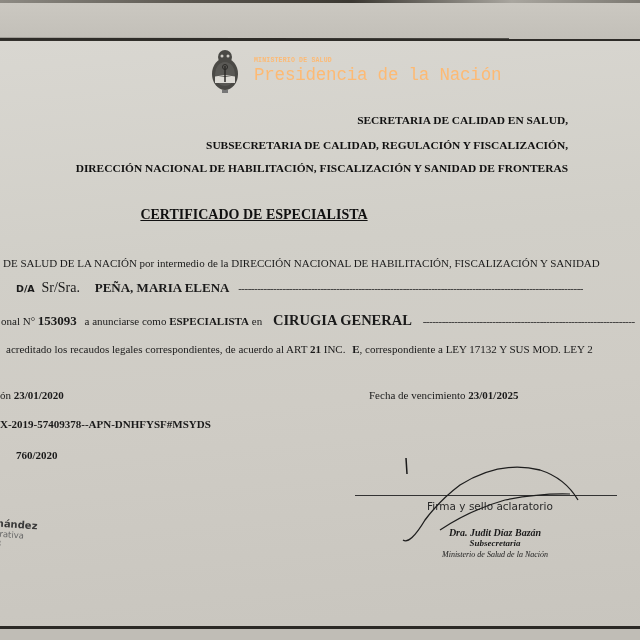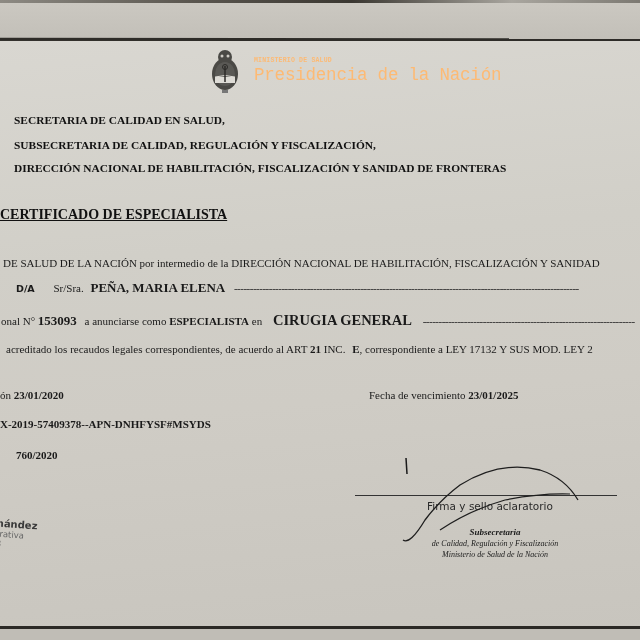--- a/index.html
+++ b/index.html
@@ -33,29 +33,29 @@
       background: #c0bdb6;
     }
 
     .logo { position: absolute; left: 210px; top: 48px; display: flex; align-items: center; }
     .shield { width: 30px; height: 46px; }
     .logo-text { margin-left: 14px; font-family: Liberation Mono, monospace; color: #fdba74; }
     .ministry { font-size: 6.5px; font-weight: bold; letter-spacing: 0.2px; margin-bottom: 1px; }
     .presidency { font-size: 17.5px; letter-spacing: -0.2px; }
 
     .header-line {
-      position: absolute; left: 14px; width: 568px; text-align: left;
+      position: absolute; left: 0; width: 568px; text-align: right;
       font-weight: bold; font-size: 11.4px; color: #111;
     }
     .h1 { top: 114px; }
     .h2 { top: 139px; }
     .h3 { top: 162px; }
 
     .title {
-      position: absolute; left: 0; width: 508px; top: 207px; 
+      position: absolute; left: 0; width: 508px; top: 207px; text-align: center;
       font-weight: bold; font-size: 14px; text-decoration: underline; color: #111;
     }
 
     .line { position: absolute; left: 0; white-space: nowrap; font-size: 11px; color: #1a1a1a; }
     .bold { font-weight: bold; }
     .sans { font-family: "DejaVu Sans", sans-serif; font-size: 9.5px; font-weight: bold; margin-left: 16px; }
     .big { font-size: 13px; font-weight: bold; }
     .bigger { font-size: 14.5px; font-weight: bold; }
     .dashes { letter-spacing: -0.5px; color: #222; }
 
@@ -123,22 +123,22 @@
 <div class="header-line h1">SECRETARIA DE CALIDAD EN SALUD,</div>
 <div class="header-line h2">SUBSECRETARIA DE CALIDAD, REGULACIÓN Y FISCALIZACIÓN,</div>
 <div class="header-line h3">DIRECCIÓN NACIONAL DE HABILITACIÓN, FISCALIZACIÓN Y SANIDAD DE FRONTERAS</div>
 
 <div class="title">CERTIFICADO DE ESPECIALISTA</div>
 
 <div class="line l1">DE SALUD DE LA NACIÓN por intermedio de la DIRECCIÓN NACIONAL DE HABILITACIÓN, FISCALIZACIÓN Y SANIDAD</div>
 
 <div class="line l2">
   <span class="sans">D/A</span>
-  <span style="font-size:11px; margin-left:16px;">Sr/Sra.</span>
-  <span class="big" style="margin-left:4px;">PEÑA, MARIA ELENA</span>
+  <span style="font-size:14px; margin-left:4px;">Sr/Sra.</span>
+  <span class="big" style="margin-left:12px;">PEÑA, MARIA ELENA</span>
   <span class="dashes" style="margin-left:6px;">-------------------------------------------------------------------------------------------------------------</span>
 </div>
 
 <div class="line l3">
   <span>onal N°</span>
   <span class="big">153093</span>
   <span style="margin-left:5px;margin-top:40px;">a anunciarse como</span>
   <span class="bold">ESPECIALISTA</span>
   <span>en</span>
   <span class="bigger" style="margin-left:8px;">CIRUGIA GENERAL</span>
@@ -174,16 +174,16 @@
 <div class="sigline"></div>
 <div class="sig-label">Firma y sello aclaratorio</div>
 
 <svg class="sig-svg" viewBox="0 0 640 640">
   <path d="M406 458 L407 474" stroke="#1a1a1a" stroke-width="1.5" fill="none"></path>
   <path d="M403 540 Q410 545 425 520 Q440 500 460 485 Q500 460 540 470 Q565 478 578 500" stroke="#1e1e1e" stroke-width="1.3" fill="none"></path>
   <path d="M440 530 Q470 510 505 500 Q540 493 570 494" stroke="#1e1e1e" stroke-width="1.2" fill="none"></path>
 </svg>
 
 <div class="stamp">
+  <div class="name">Dra. Judit Díaz Bazán</div>
   <div class="role">Subsecretaria</div>
-  <div class="dept">de Calidad, Regulación y Fiscalización</div>
   <div class="min">Ministerio de Salud de la Nación</div>
 </div>
 
 </body></html>

